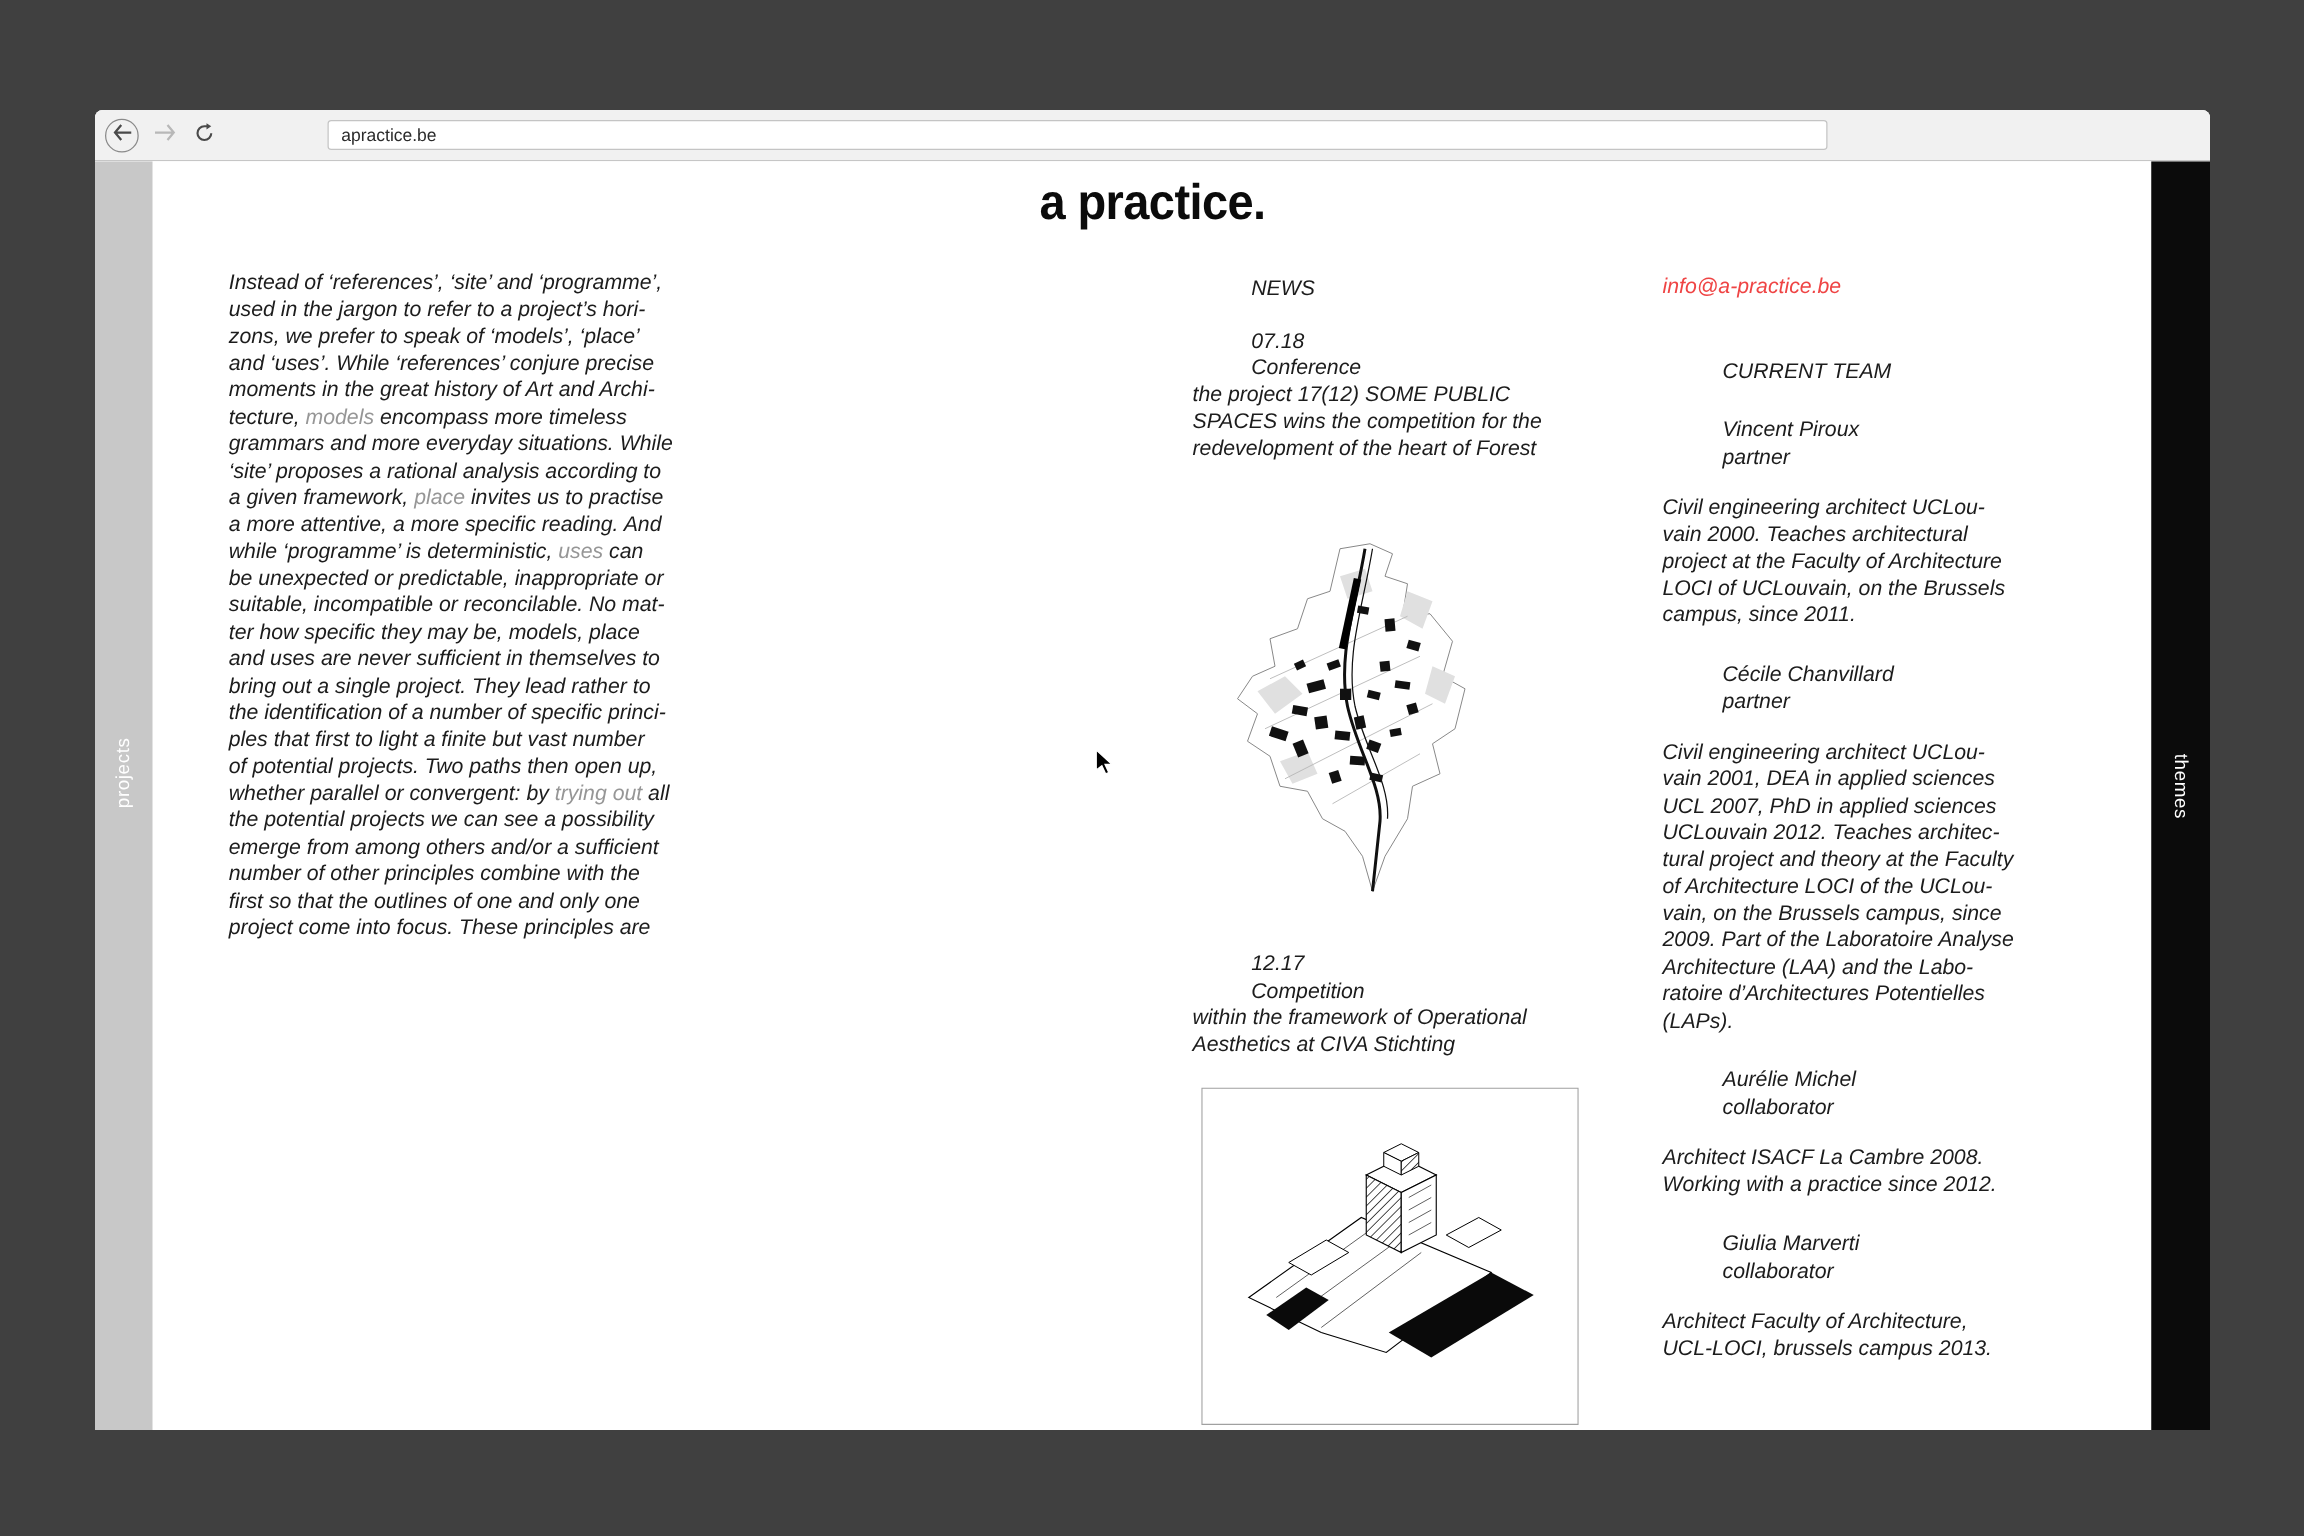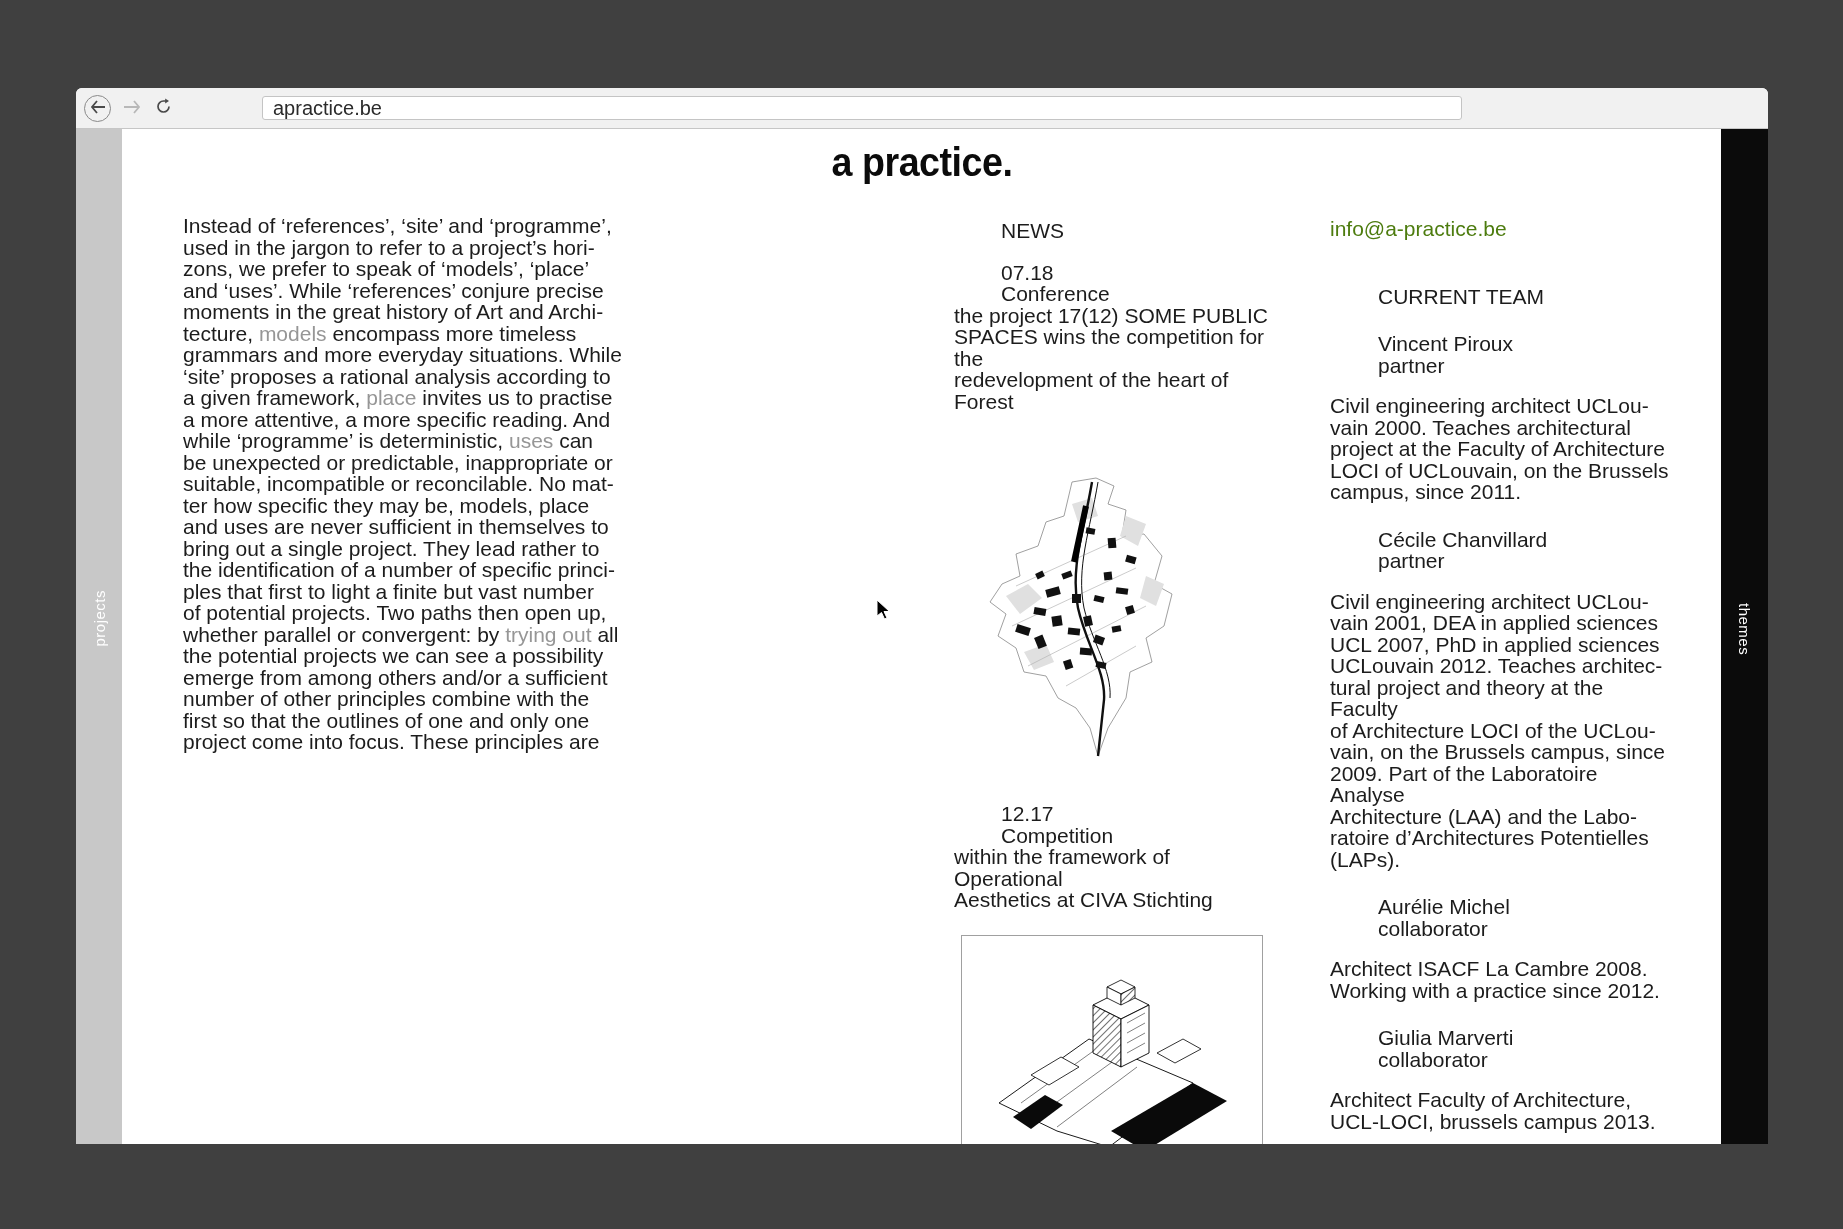--- a/index.html
+++ b/index.html
@@ -7,44 +7,44 @@
     width:1843px;height:1229px;position:relative;overflow:hidden;
     background:#404040;
     font-family:"Liberation Sans","DejaVu Sans",sans-serif;
   }
   .window{position:absolute;left:76px;top:88px;width:1692px;height:1056px;background:#fff;border-radius:6px 6px 0 0;overflow:hidden;}
   .toolbar{position:absolute;top:0;left:0;right:0;height:41px;background:#f1f1f1;border-bottom:1px solid #c6c6c6;box-sizing:border-box;}
   .nav-btn{position:absolute;top:7px;width:27px;height:27px;display:flex;align-items:center;justify-content:center;}
   .back{left:8px;border:1.5px solid #8a8a8a;border-radius:50%;box-sizing:border-box;}
   .fwd{left:42px;}
   .reload{left:74px;}
-  .url-bar{position:absolute;left:186px;top:8px;width:1200px;height:24px;box-sizing:border-box;background:#fff;border:1px solid #c4c4c4;border-radius:3px;font-size:20px;line-height:22px;padding:0 10px;color:#2b2b2b;}
+  .url-bar{position:absolute;left:186px;top:8px;width:1200px;height:24px;box-sizing:border-box;background:#fff;border:1px solid #c4c4c4;border-radius:3px;font-size:14px;line-height:22px;padding:0 10px;color:#2b2b2b;}
   .page{position:absolute;top:41px;left:0;right:0;bottom:0;background:#fff;overflow:hidden;}
   .rail{position:absolute;top:0;bottom:0;}
   .rail-left{left:0;width:46px;background:#c8c8c8;}
   .rail-right{right:0;width:47px;background:#0b0b0b;}
   .rail-label{position:absolute;left:50%;color:#fff;font-size:15px;letter-spacing:.5px;writing-mode:vertical-rl;}
   .rail-left .rail-label{top:461px;transform:translateX(-50%) rotate(180deg);}
   .rail-right .rail-label{top:474px;transform:translateX(-50%);}
   .page-title{position:absolute;top:10px;left:0;width:100%;text-align:center;font-size:40px;line-height:46px;font-weight:bold;color:#0b0b0b;letter-spacing:-.5px;transform:scaleX(.94);}
   .article{position:absolute;left:107px;top:86px;font-size:30px;line-height:38px;color:#161616;}
   .article .ln{white-space:pre;}
   .inline-link{color:#969696;}
-  .col{font-size:21px;line-height:21.5px;color:#1c1c1c;}
+  .col{font-size:17px;line-height:21.5px;color:#1c1c1c;font-style:italic;}
   .col-news{position:absolute;left:878px;top:91px;width:330px;}
   .col-right{position:absolute;left:1254px;top:89px;width:345px;}
   .indent{margin-left:47px;}
   .indent48{margin-left:48px;}
   .news-head{margin-top:20px;}
   .news-body{}
   .figure-map{margin:64px 0 0 22px;width:235px;height:285px;}
   .figure-axo{margin:24px 0 0 7px;width:302px;height:270px;}
   .figure-map svg,.figure-axo svg{display:block;}
   .news-block2 .news-head{margin-top:42px;}
-  .email-link{color:#4d7c0f;}
+  .email-link{color:#ef4444;}
   .team-heading{margin-top:46px;}
   .member-head{margin-top:26px;}
   .member-bio{margin-top:19px;}
   .cursor{position:absolute;left:800px;top:470px;}
 </style>
 </head>
 <body>
 
 <div class="window">
 

